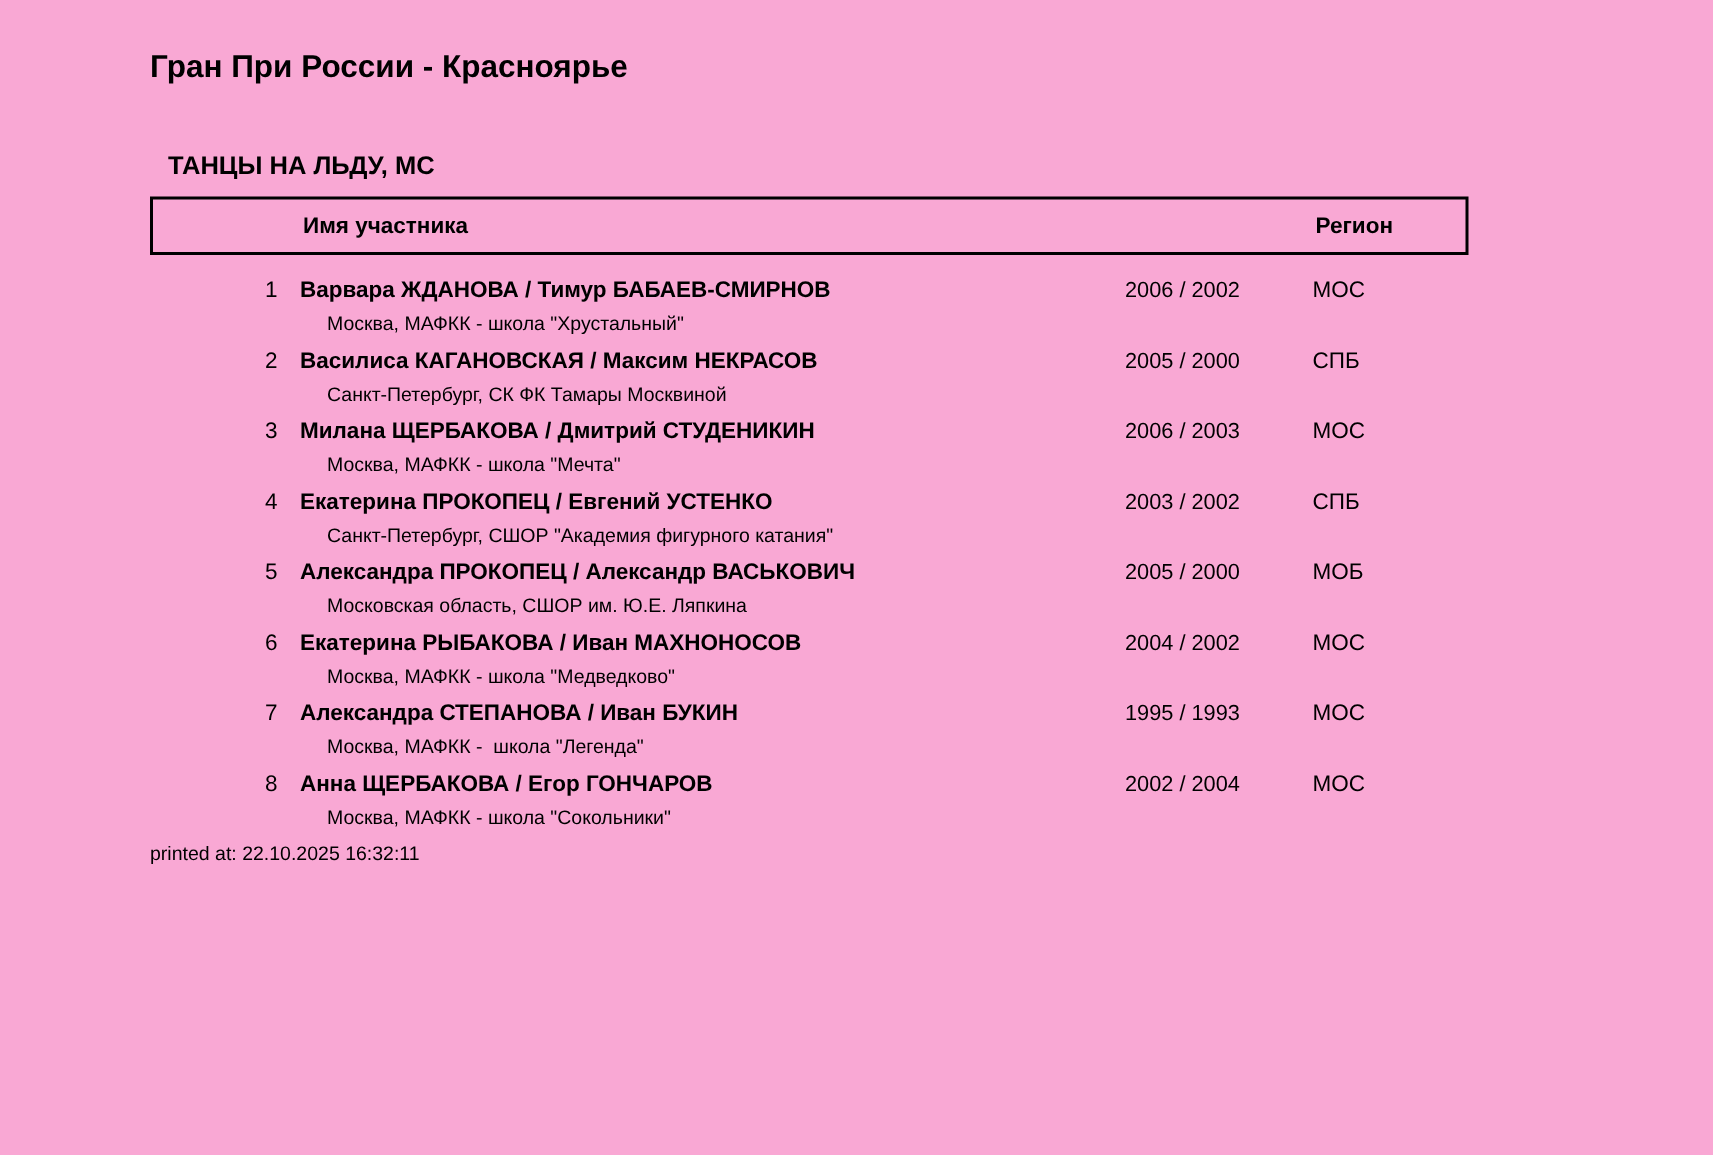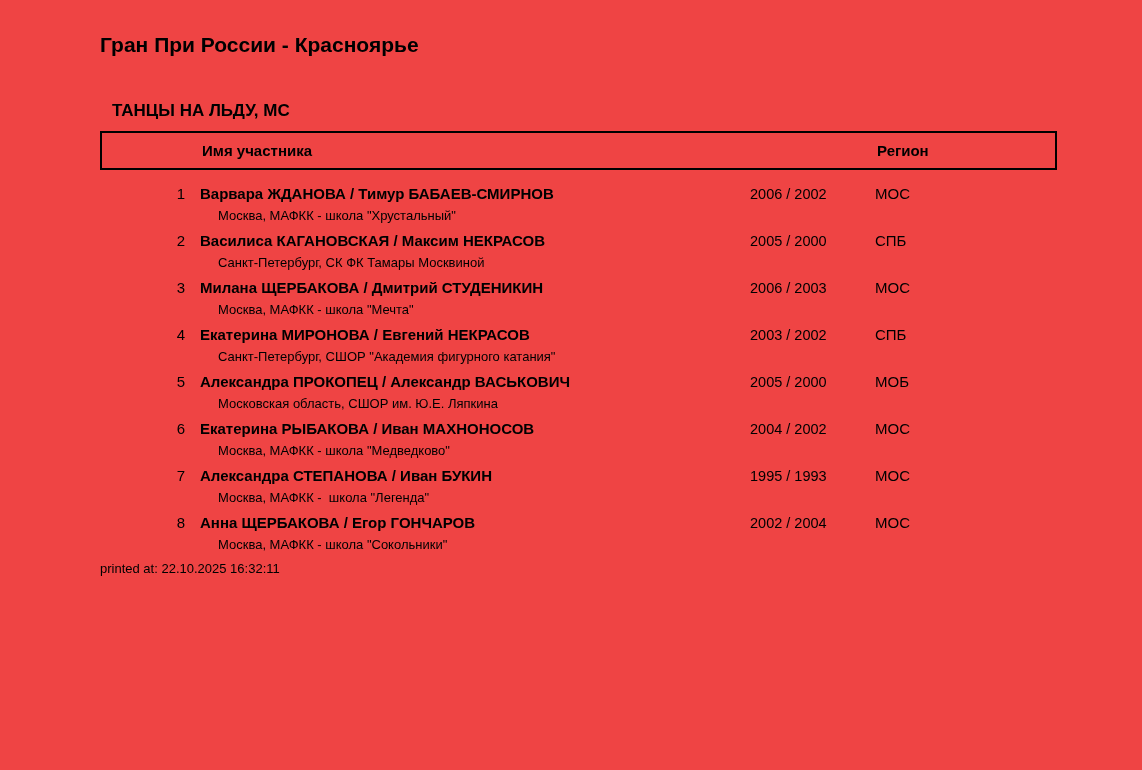--- a/index.html
+++ b/index.html
@@ -4,21 +4,21 @@
 <style>
   html, body {
     margin: 0;
     padding: 0;
     background: #ffffff;
   }
   .page {
     position: relative;
     width: 1142px;
     height: 770px;
-    background: #ef4444;
+    background: #f9a8d4;
     color: #000000;
     font-family: "Liberation Sans", sans-serif;
     overflow: hidden;
   }
   .page-title {
     position: absolute;
     left: 100px;
     top: 33px;
     font-size: 21px;
     font-weight: bold;
@@ -31,21 +31,21 @@
     top: 88px;
     font-size: 17px;
     font-weight: bold;
     line-height: 22px;
     margin: 12px;
   }
   .table-header {
     position: absolute;
     left: 100px;
     top: 131px;
-    width: 957px;
+    width: 879px;
     height: 39px;
     box-sizing: border-box;
     border: 2px solid #000000;
     display: grid;
     grid-template-columns: 85px 565px 125px 1fr;
     align-items: center;
   }
   .header-label {
     font-size: 15px;
     font-weight: bold;
@@ -144,21 +144,21 @@
       <div class="name">Милана ЩЕРБАКОВА / Дмитрий СТУДЕНИКИН</div>
       <div class="club">Москва, МАФКК - школа "Мечта"</div>
     </div>
     <div class="col-years">2006 / 2003</div>
     <div class="col-region">МОС</div>
   </div>
 
   <div class="row">
     <div class="col-num">4</div>
     <div class="col-name">
-      <div class="name">Екатерина МИРОНОВА / Евгений НЕКРАСОВ</div>
+      <div class="name">Екатерина ПРОКОПЕЦ / Евгений УСТЕНКО</div>
       <div class="club">Санкт-Петербург, СШОР "Академия фигурного катания"</div>
     </div>
     <div class="col-years">2003 / 2002</div>
     <div class="col-region">СПБ</div>
   </div>
 
   <div class="row">
     <div class="col-num">5</div>
     <div class="col-name">
       <div class="name">Александра ПРОКОПЕЦ / Александр ВАСЬКОВИЧ</div>

